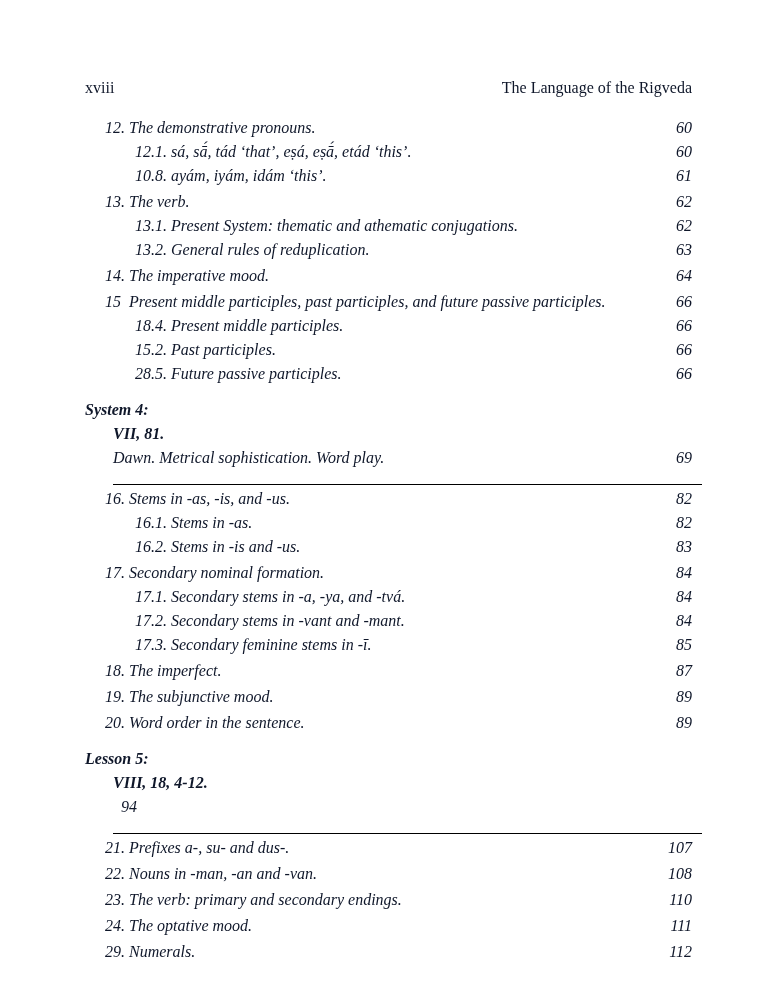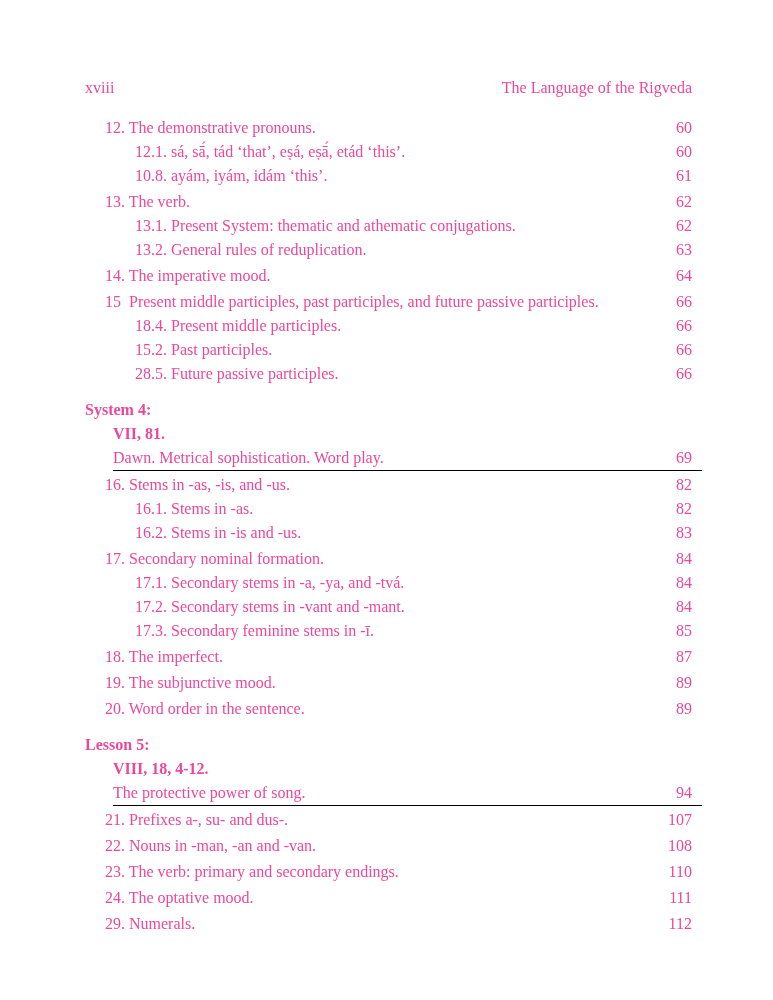--- a/index.html
+++ b/index.html
@@ -2,52 +2,53 @@
 <html><head>
 <meta charset="utf-8">
 <style>
   html, body { margin: 0; padding: 0; background: #ffffff; }
   .page {
     position: relative;
     width: 773px;
     height: 1000px;
     box-sizing: border-box;
     background: #ffffff;
-    color: #ec4899;
+    color: #0f172a;
     font-family: "Liberation Serif", "DejaVu Serif", serif;
     font-size: 16px;
     padding: 76px 81px 0 85px;
     overflow: hidden;
   }
   .header {
     display: flex;
     justify-content: space-between;
     align-items: baseline;
     line-height: 24px;
     margin-bottom: 16px;
   }
   .toc-row { line-height: 24px; }
   .row-inner {
     display: flex;
     justify-content: space-between;
     align-items: flex-start;
+    font-style: italic;
   }
   .text { white-space: nowrap; }
   .pg { margin-left: 8px; flex: 0 0 auto; text-align: right; }
   .item { margin-top: 2px; }
   .item .row-inner { margin-left: 20px; }
   .subitem .row-inner { margin-left: 50px; }
   .lesson { font-weight: bold; margin-top: 12px; }
   .lesson-ref { font-weight: bold; }
   .lesson-ref .row-inner { margin-left: 28px; }
   .lesson-desc .row-inner {
     margin-left: 28px;
     margin-right: -10px;
     padding-right: 10px;
-    padding-bottom: 0;
+    padding-bottom: 14px;
     border-bottom: 1.5px solid #000000;
   }
 </style>
 </head>
 <body>
 
 <div class="page">
   <div class="header">
     <span>xviii</span>
     <span>The Language of the Rigveda</span>
@@ -200,21 +201,20 @@
           <span class="text">Lesson 5:</span>
         </div>
       </div>
       <div class="toc-row lesson-ref">
         <div class="row-inner">
           <span class="text">VIII, 18, 4-12.</span>
         </div>
       </div>
       <div class="toc-row lesson-desc">
         <div class="row-inner">
-          <span class="text">The protective power of song.</span>
           <span class="pg">94</span>
         </div>
       </div>
       <div class="toc-row item">
         <div class="row-inner">
           <span class="text">21. Prefixes a-, su- and dus-.</span>
           <span class="pg">107</span>
         </div>
       </div>
       <div class="toc-row item">

